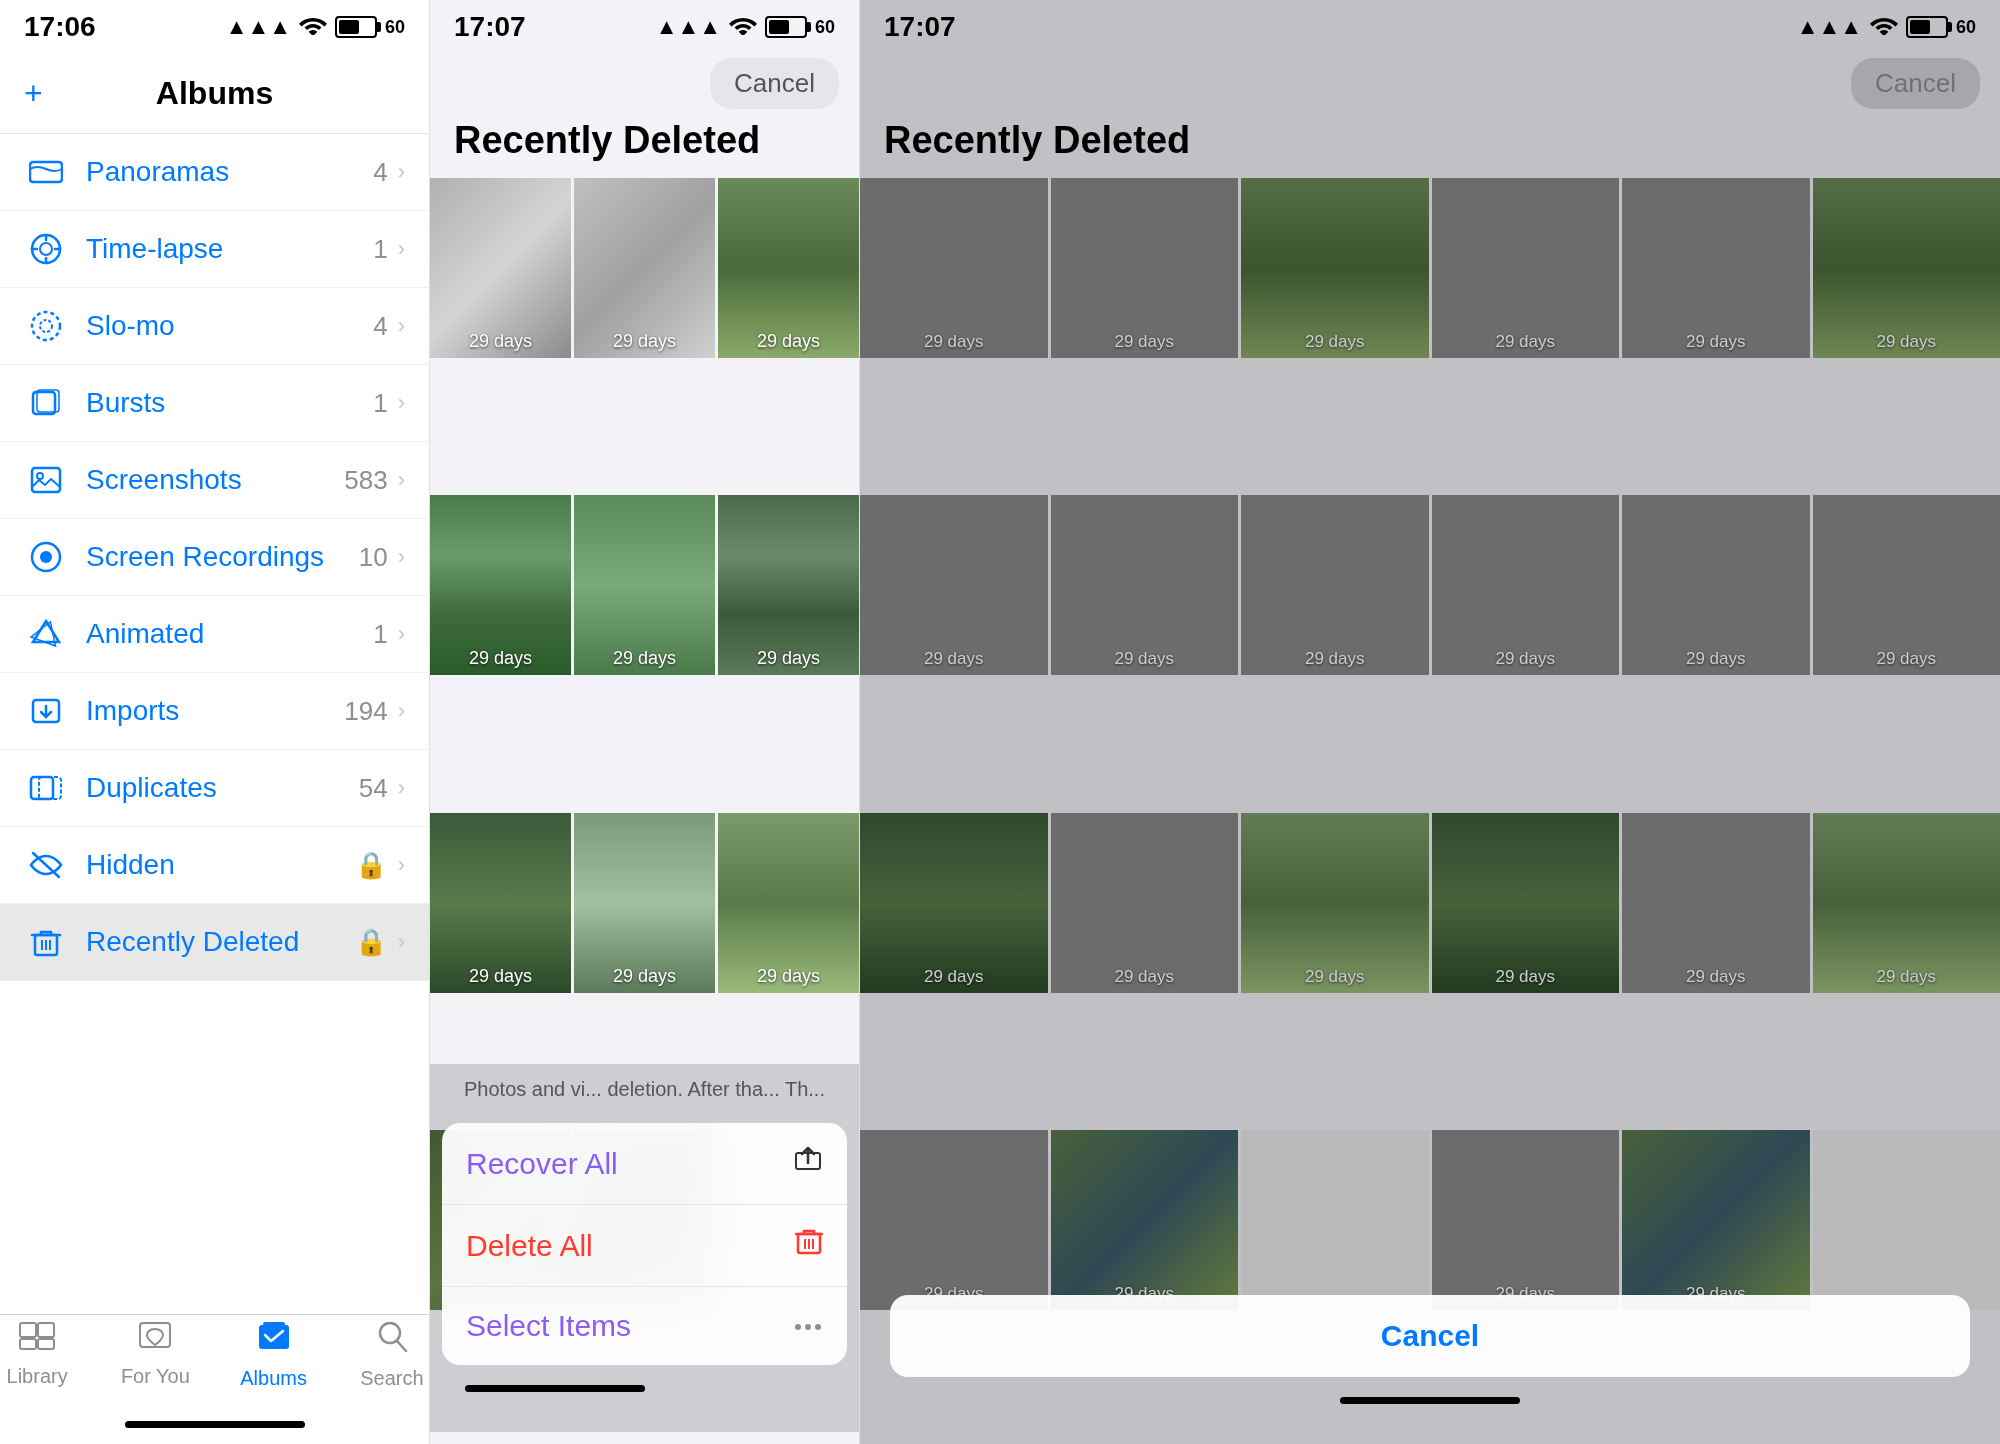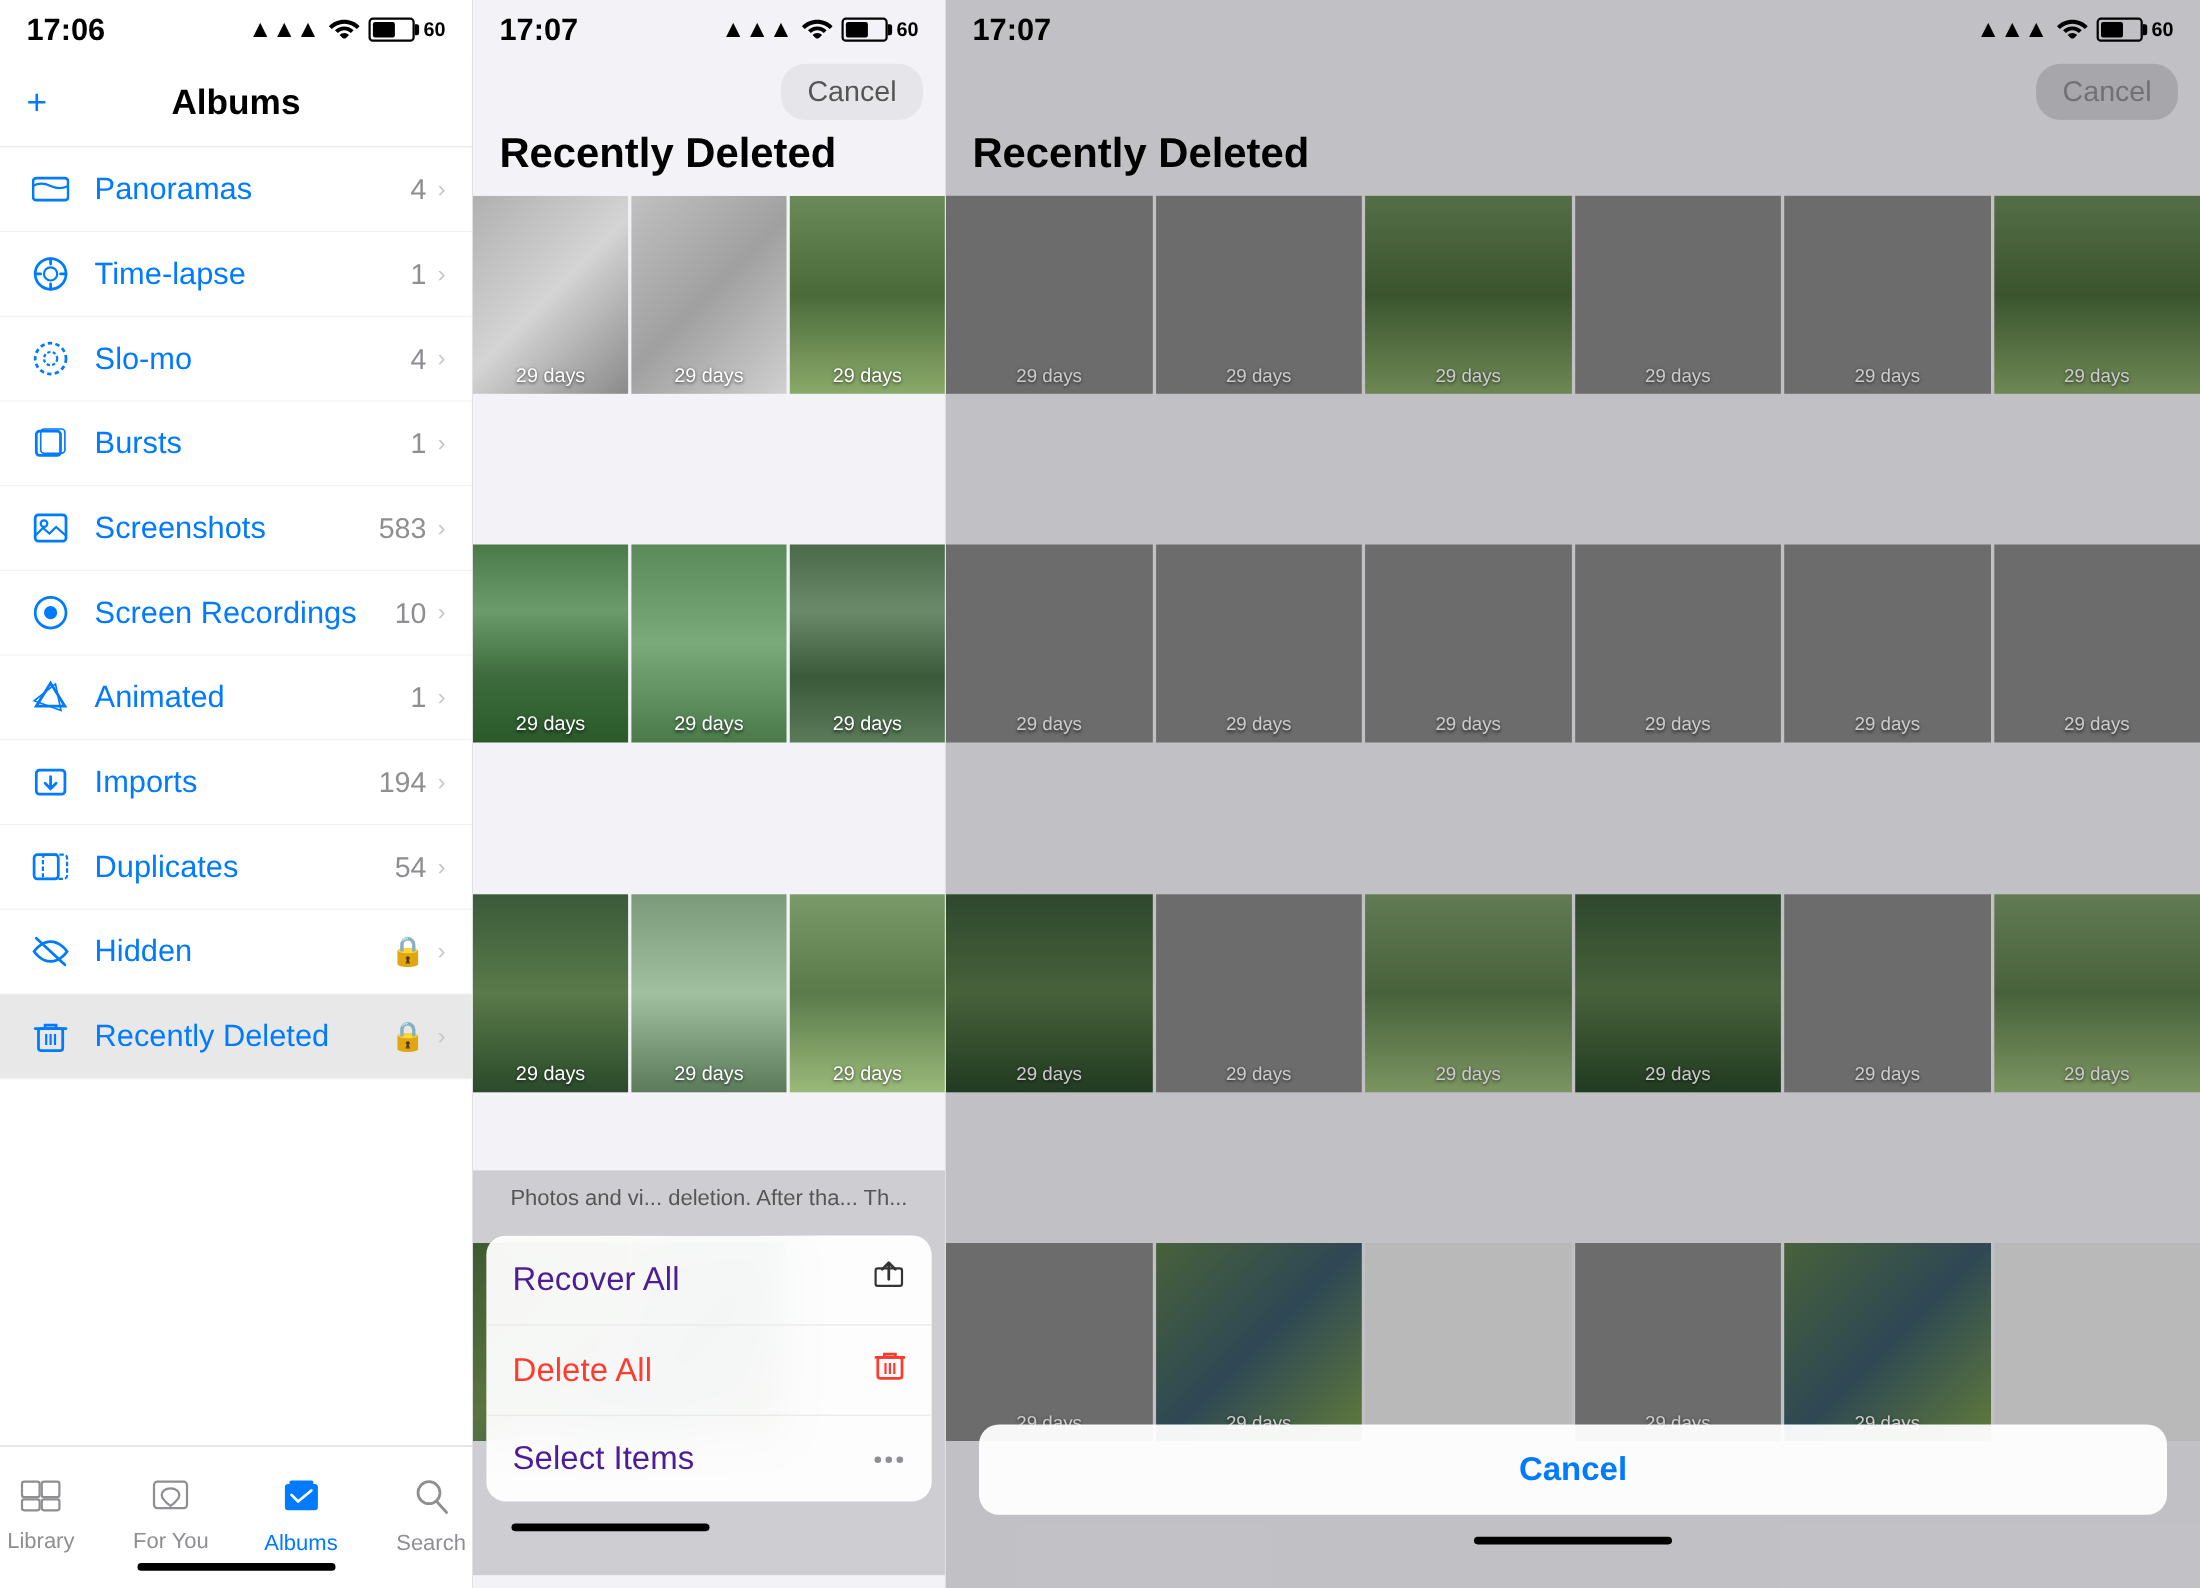--- a/index.html
+++ b/index.html
@@ -85,21 +85,21 @@
     }
 
     
     .tab-bar {
       height: 130px;
       border-top: 1px solid #d1d1d6;
       background: rgba(255,255,255,0.95);
       display: flex;
       align-items: flex-start;
       justify-content: space-around;
-      padding-top: 28px;
+      padding-top: 4px;
       gap: 44px;
     }
     .tab-item {
       display: flex; flex-direction: column; align-items: center; gap: 6px;
       cursor: pointer; flex: 1;
     }
     .tab-item .tab-icon { font-size: 34px; color: #8e8e93; }
     .tab-item .tab-icon.active-icon { color: #007AFF; }
     .tab-item .tab-label { font-size: 20px; color: #8e8e93; }
     .tab-item .tab-label.active-label { color: #007AFF; }
@@ -174,21 +174,21 @@
       overflow: hidden;
       backdrop-filter: blur(20px);
     }
     .action-item {
       display: flex; align-items: center; justify-content: space-between;
       padding: 22px 24px;
       border-bottom: 1px solid #e5e5e5;
       cursor: pointer;
     }
     .action-item:last-child { border-bottom: none; }
-    .action-item .action-label { font-size: 30px; color: #4c1d95; }
+    .action-item .action-label { font-size: 30px; color: #8b5cf6; }
     .action-item .action-label.red { color: #ff3b30; }
     .action-item .action-icon { font-size: 28px; color: #333; }
     .action-item .action-icon.red { color: #ff3b30; }
     .action-item .action-icon.gray { color: #8e8e93; }
 
     
     .panel-confirm {
       width: 1140px;
       height: 1444px;
       background: #f2f2f7;

